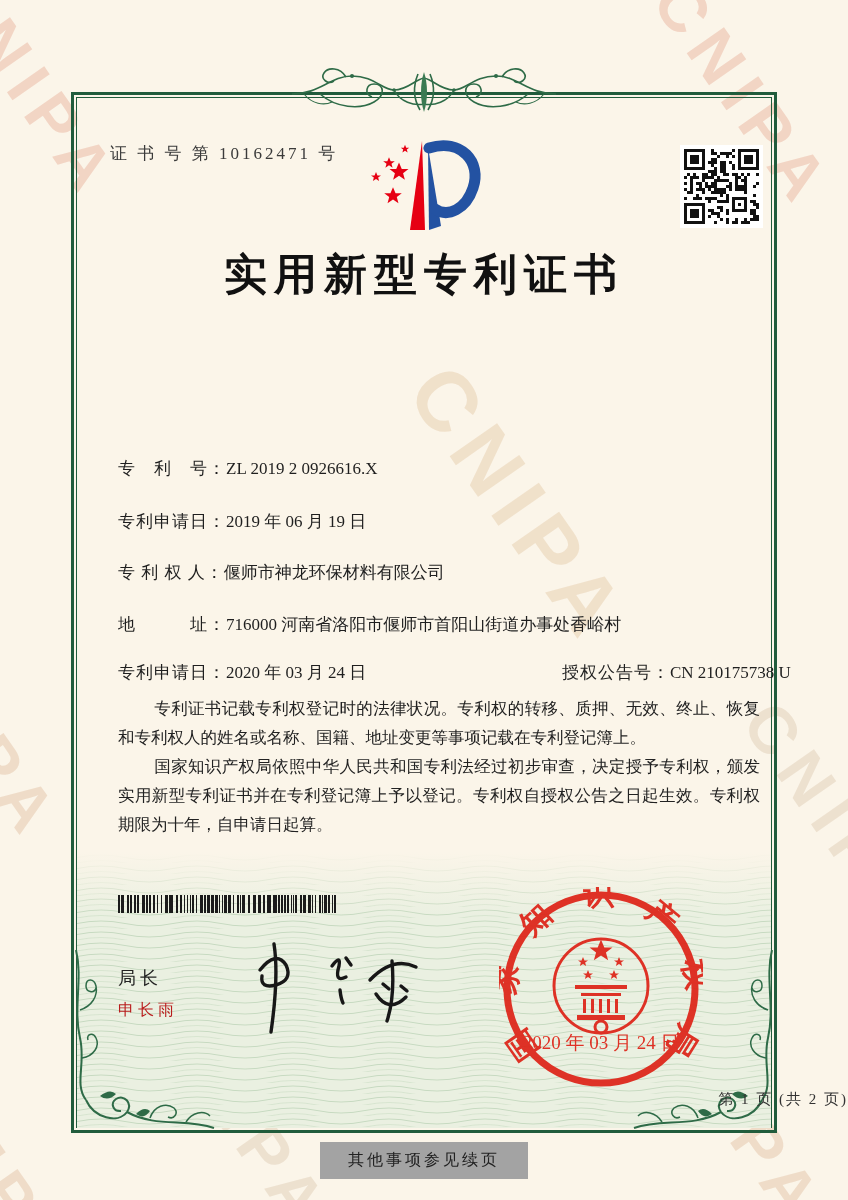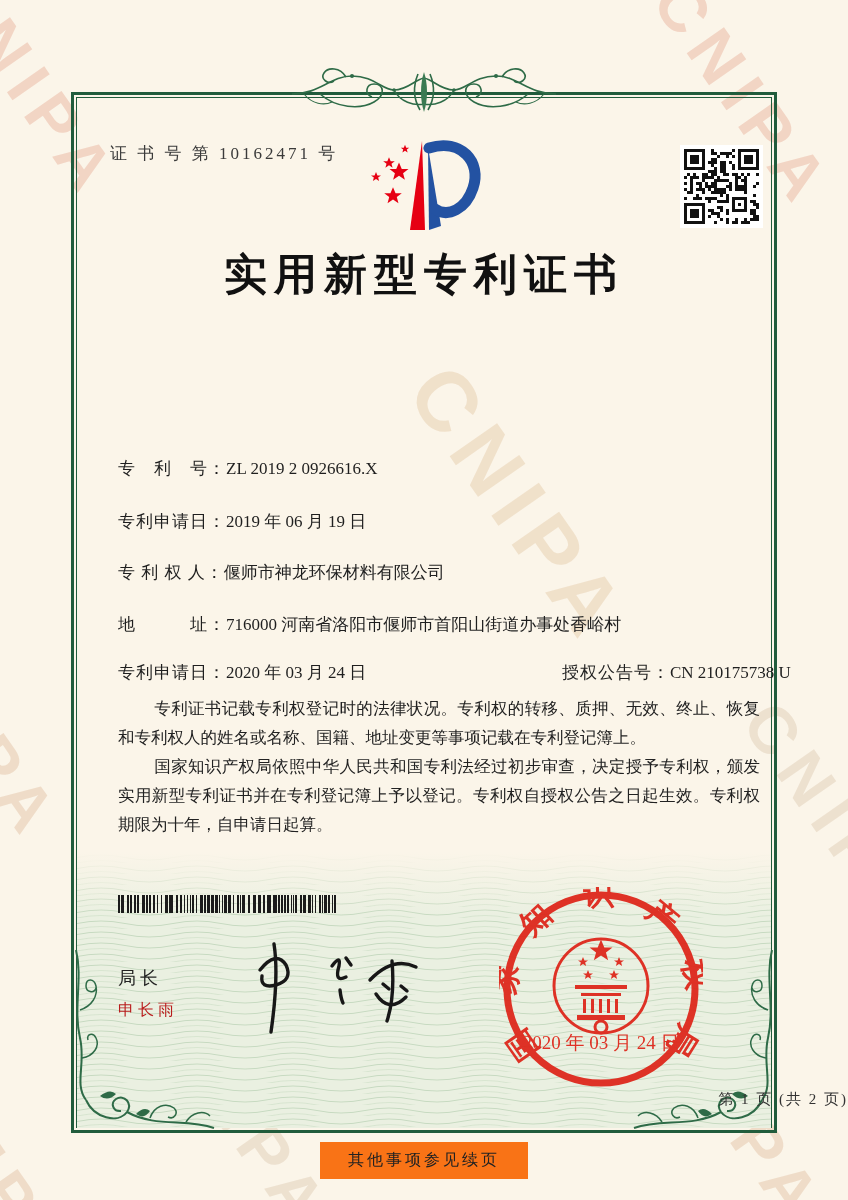--- a/index.html
+++ b/index.html
@@ -63,21 +63,21 @@
   .signature { position:absolute; left:232px; top:934px; }
   .seal { position:absolute; left:499px; top:887px; }
   .page-num {
     position:absolute; left:0; top:1090px; width:100%; text-align:right;
     font-size:15px; letter-spacing:2px; color:#333;
   }
   .cont-note {
     position:absolute; left:0; top:1142px; width:100%; text-align:center;
   }
   .cont-note span {
-    display:inline-block; background:#f97316; padding:8px 28px;
+    display:inline-block; background:#a3a3a3; padding:8px 28px;
     font-size:16px; letter-spacing:3px; color:#222;
   }
   .defs-holder { position:absolute; width:0; height:0; overflow:hidden; }
 </style>
 </head>
 <body>
 
 <div class="page">
 
   <svg class="defs-holder" aria-hidden="true">

